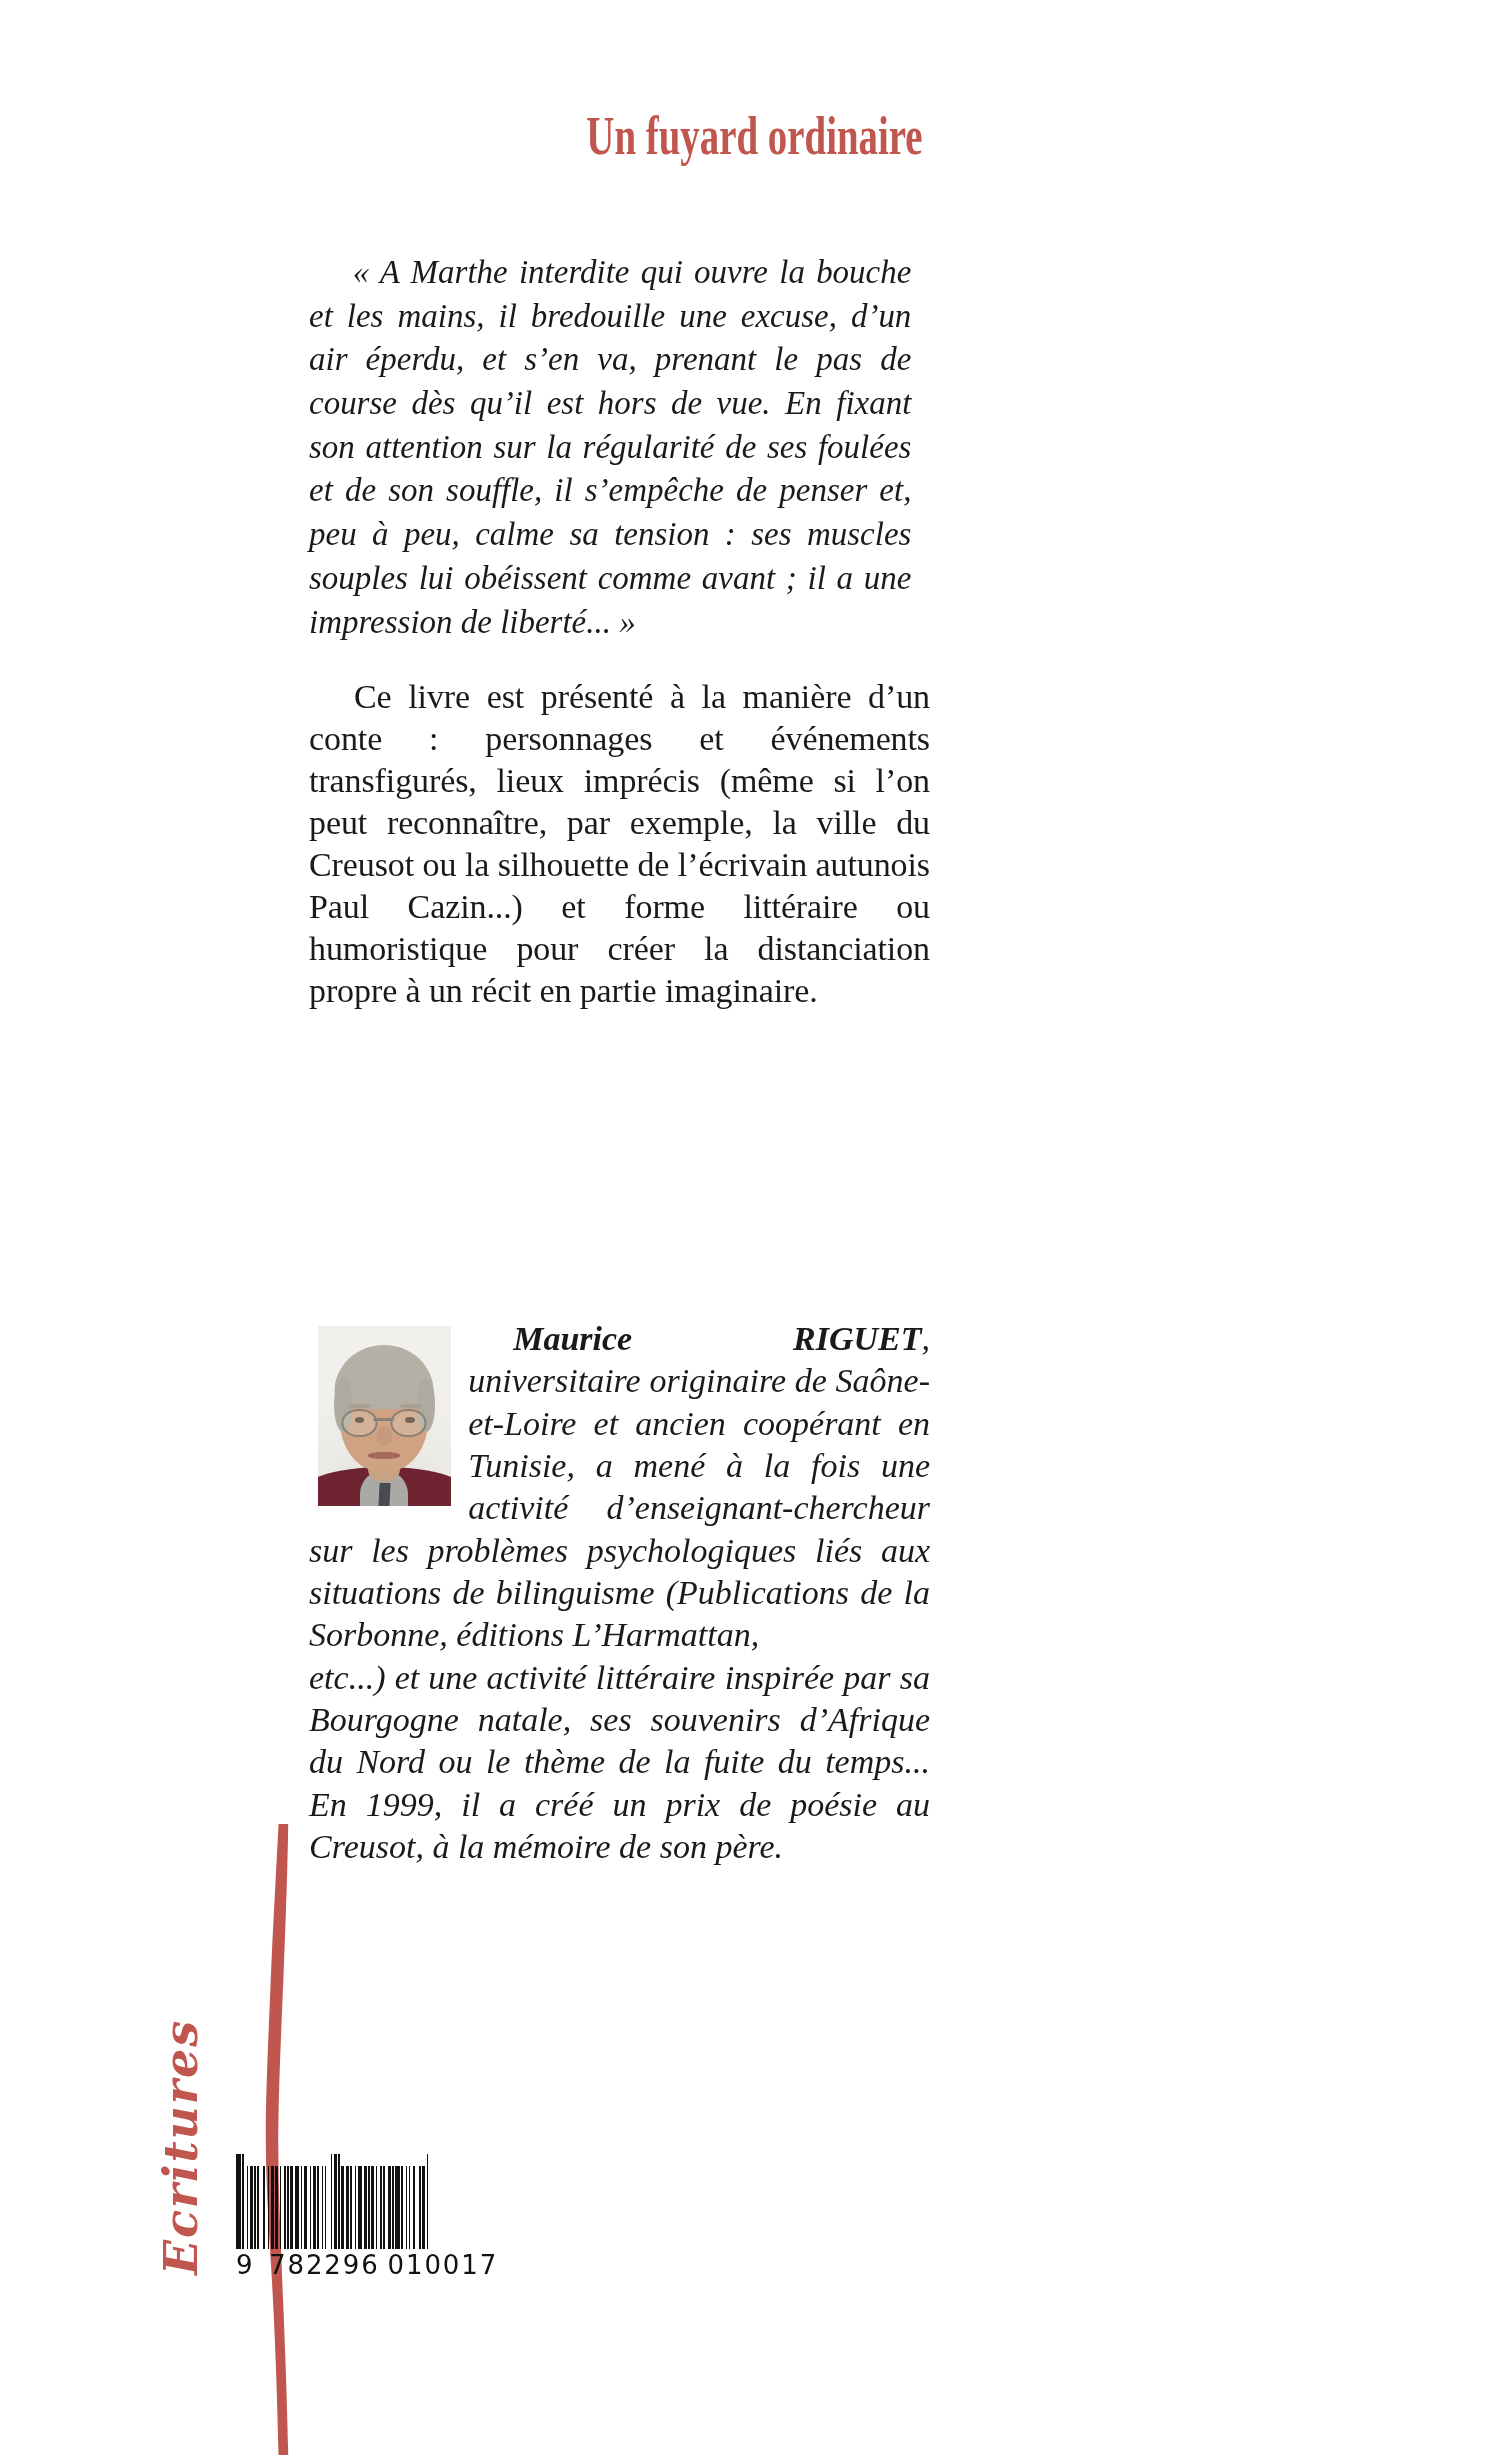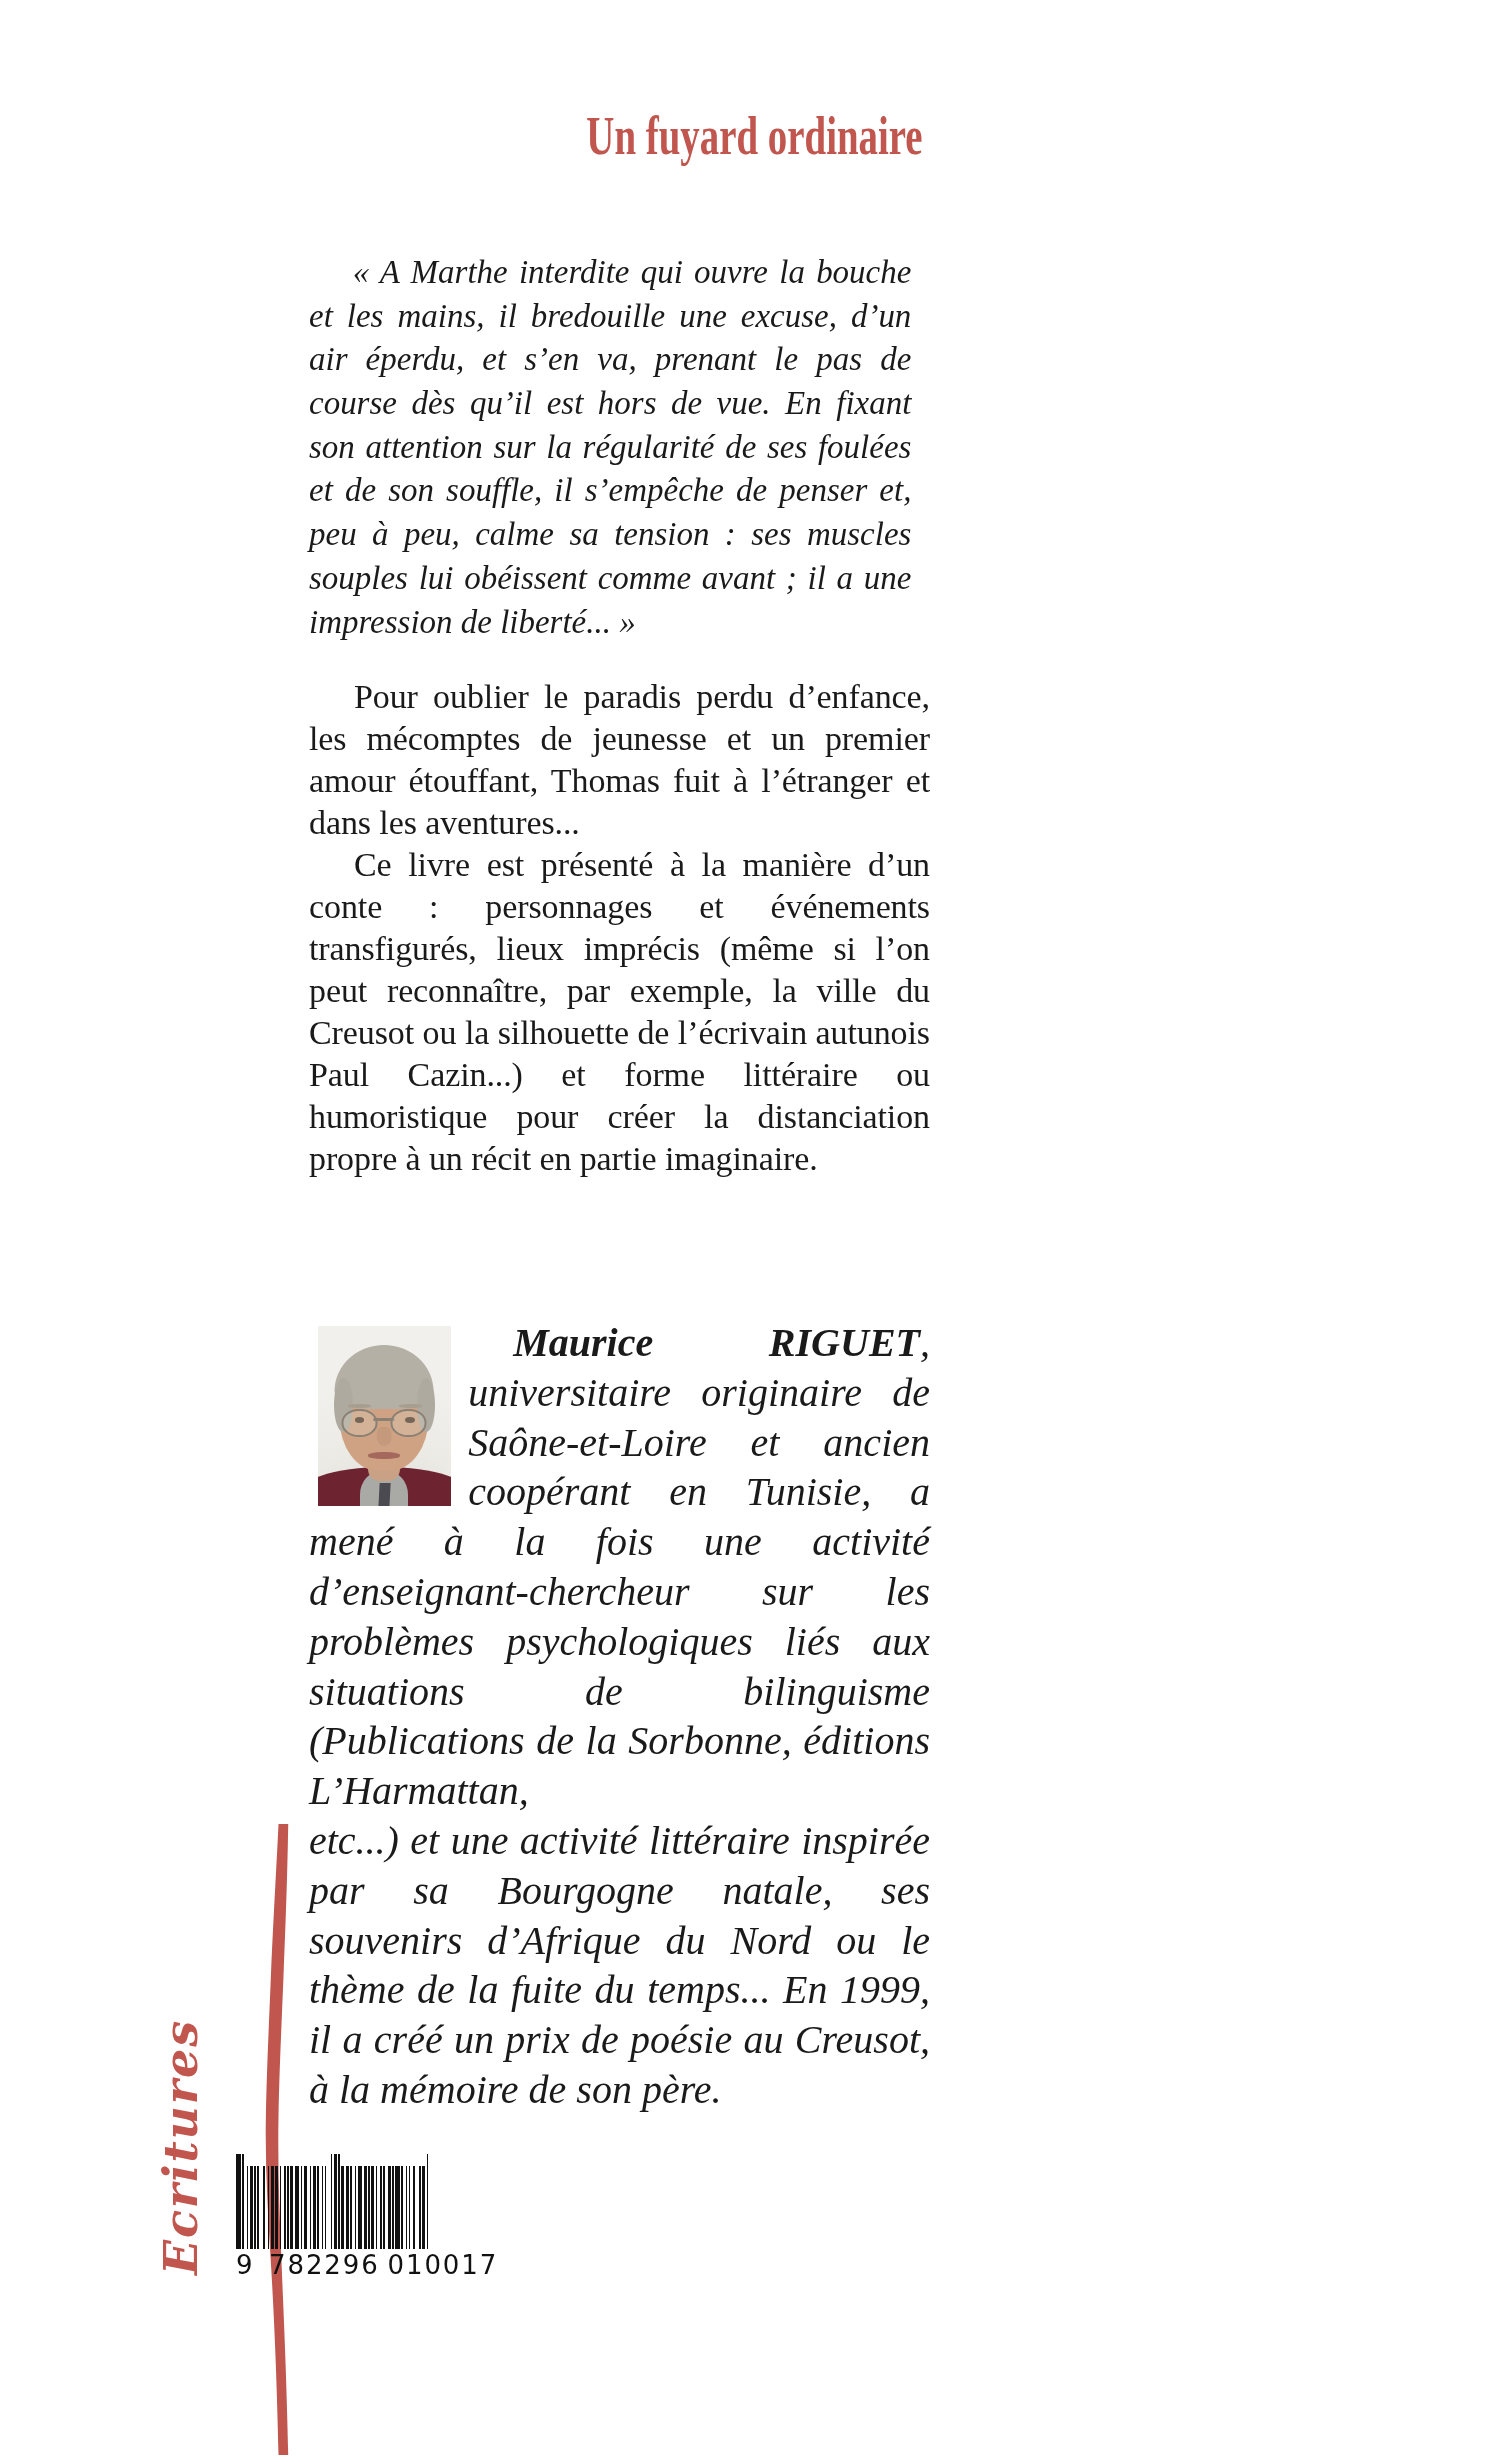--- a/index.html
+++ b/index.html
@@ -199,21 +199,21 @@
     position: absolute;
     left: 50%; top: 126px;
     transform: translateX(-50%);
     width: 32px; height: 6.8px;
     background: #a5685c;
     border-radius: 45%;
   }
 
   .bio-para {
     font-style: italic;
-    font-size: 40px;
+    font-size: 34px;
     line-height: 1.245;
     text-align: justify;
   }
   .bio-para .author-name { font-weight: bold; }
   .bio-indent { text-indent: 45px; }
 
   
   #publisher-mark {
     position: absolute;
     left: 124px;
@@ -285,21 +285,20 @@
 <body>
 
 <div id="book-title">Un fuyard ordinaire</div>
 
 <div id="text-block">
 
   <p class="quote-para">« A Marthe interdite qui ouvre la bouche et les mains, il bredouille une excuse, d’un air éperdu, et s’en va, prenant le pas de course dès qu’il est hors de vue. En fixant son attention sur la régularité de ses foulées et de son souffle, il s’empêche de penser et, peu à peu, calme sa tension : ses muscles souples lui obéissent comme avant ; il a une impression de liberté... »</p>
 
   <div class="gap-after-quote"></div>
 
-  <p class="body-para">Pour oublier le paradis perdu d’enfance, les mécomptes de jeunesse et un premier amour étouffant, Thomas fuit à l’étranger et dans les aventures...</p>
 
   <p class="body-para">Ce livre est présenté à la manière d’un conte : personnages et événements transfigurés, lieux imprécis (même si l’on peut reconnaître, par exemple, la ville du Creusot ou la silhouette de l’écrivain autunois Paul Cazin...) et forme littéraire ou humoristique pour créer la distanciation propre à un récit en partie imaginaire.</p>
 </div>
 
 <div id="author-block">
 
   <div id="author-photo">
     <div class="bg"></div>
     <div class="shoulders"></div>
     <div class="shirt"></div>

